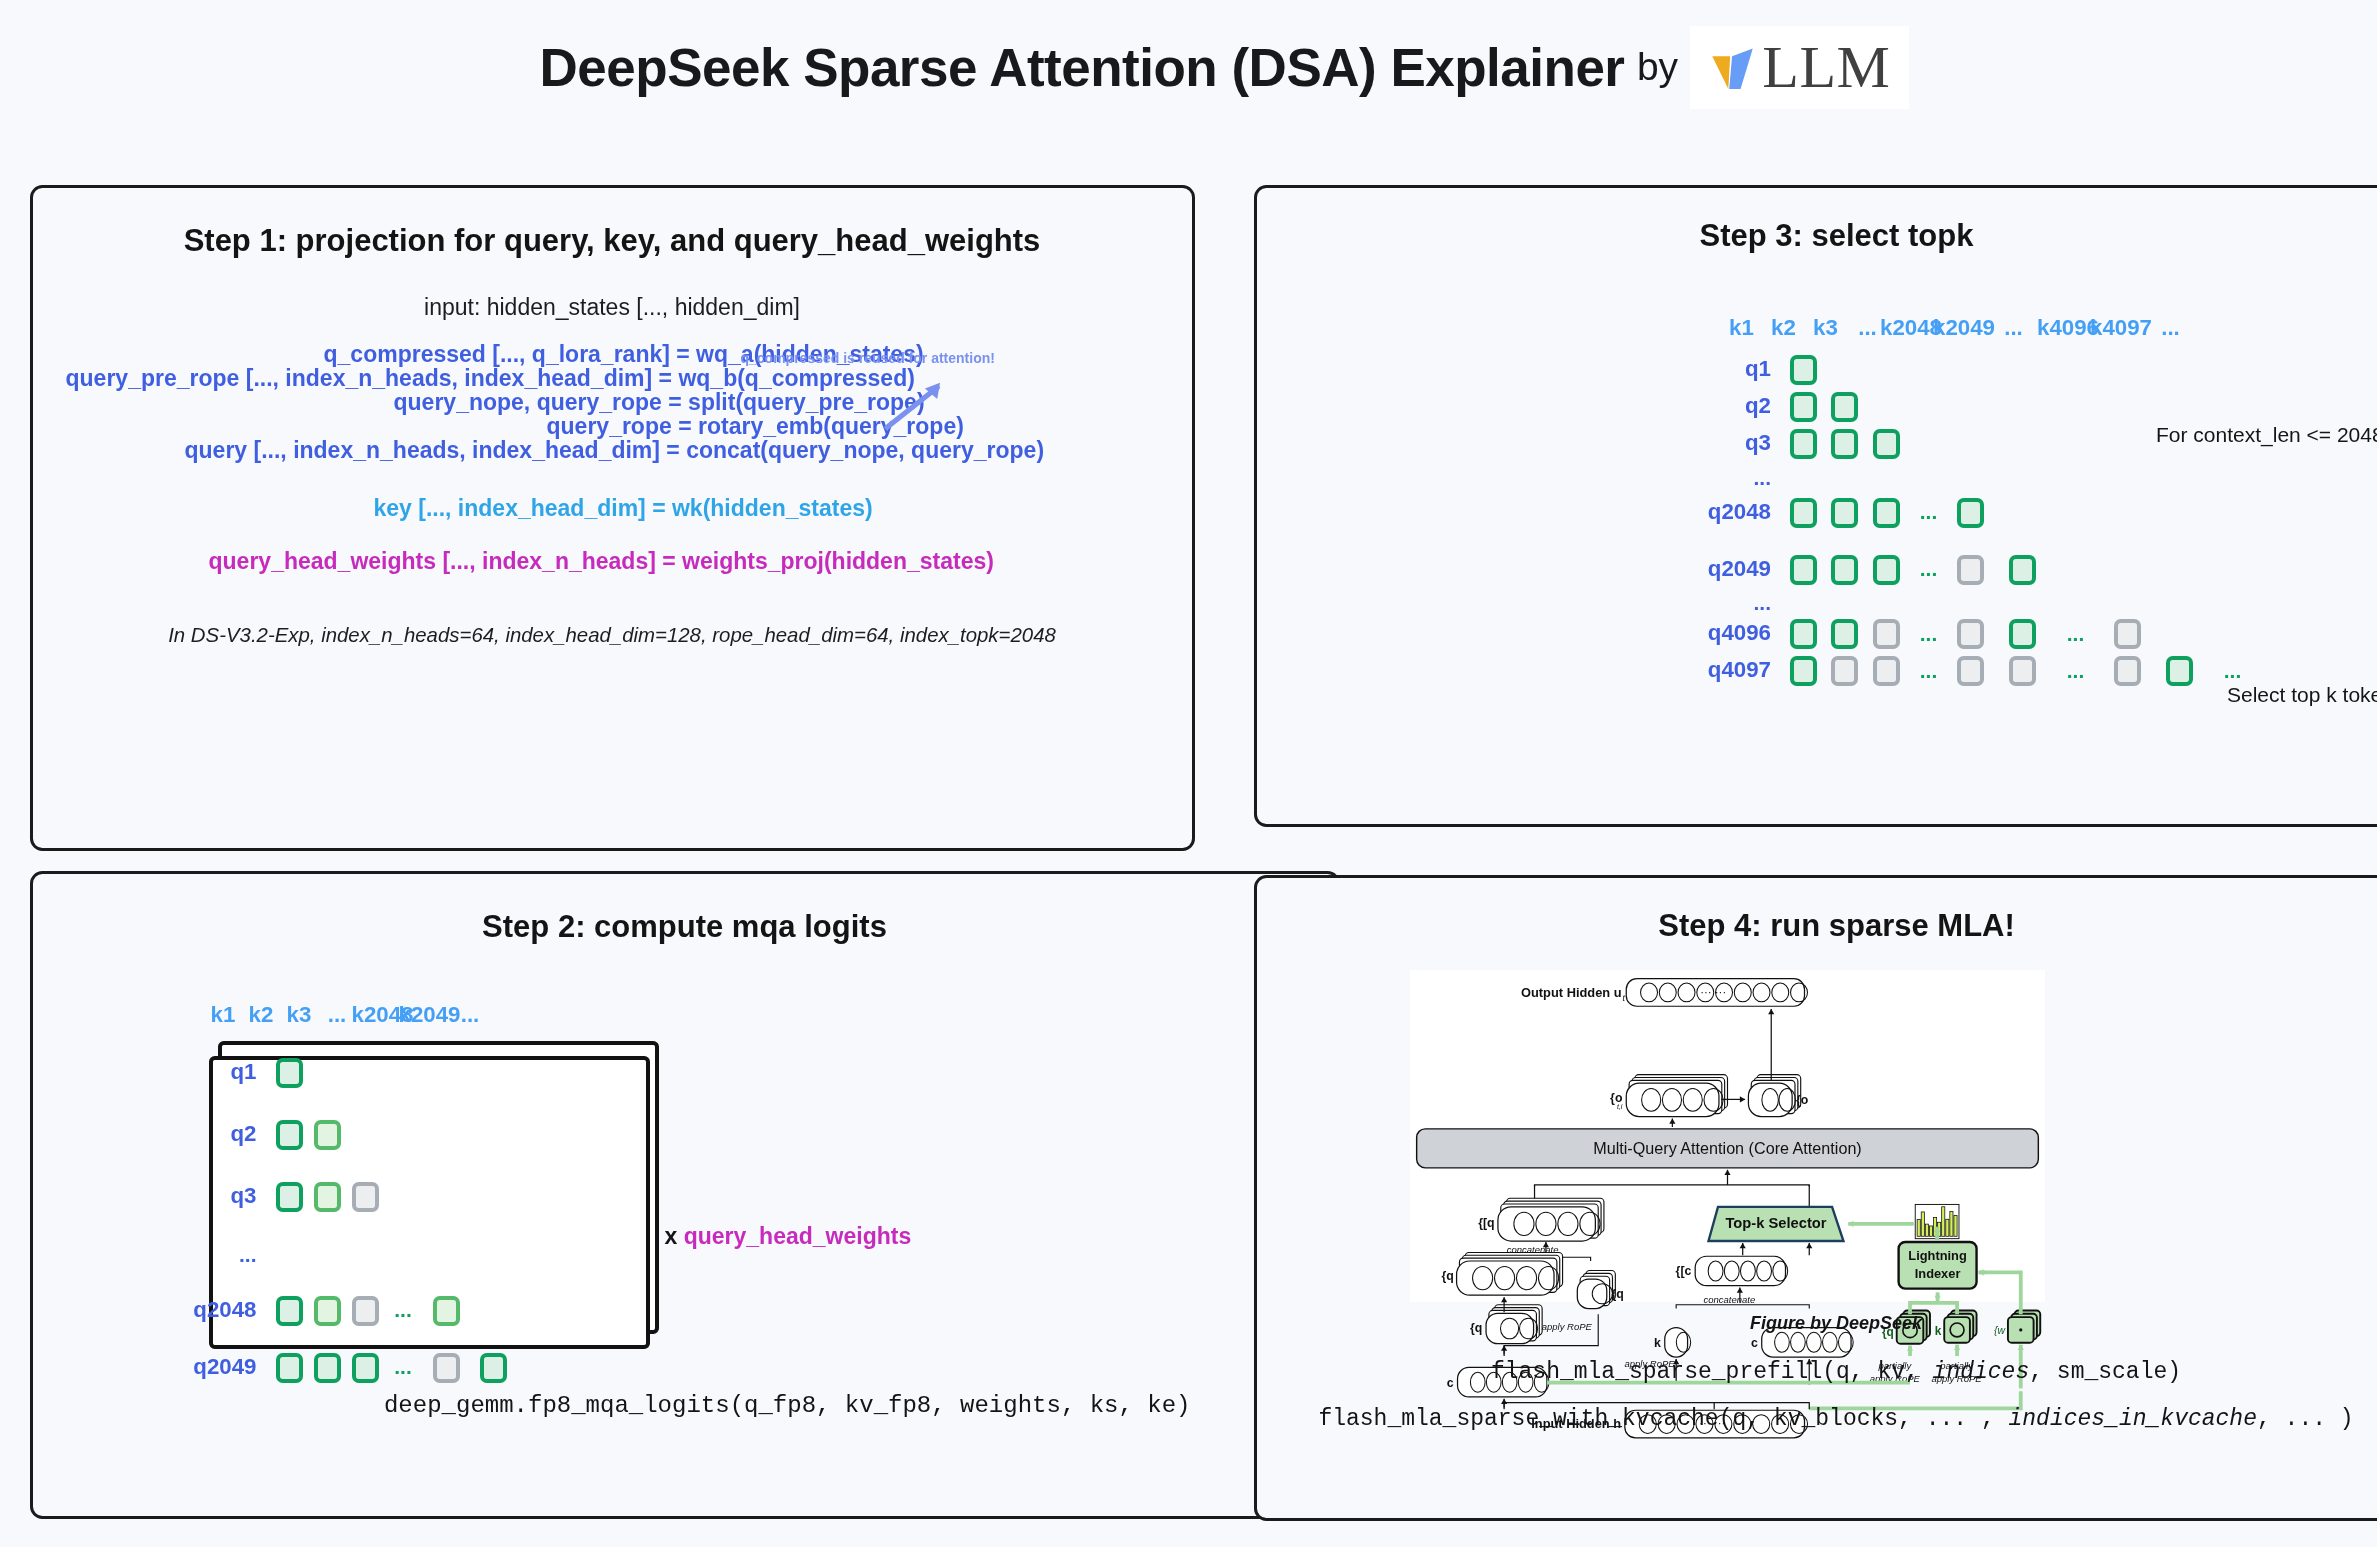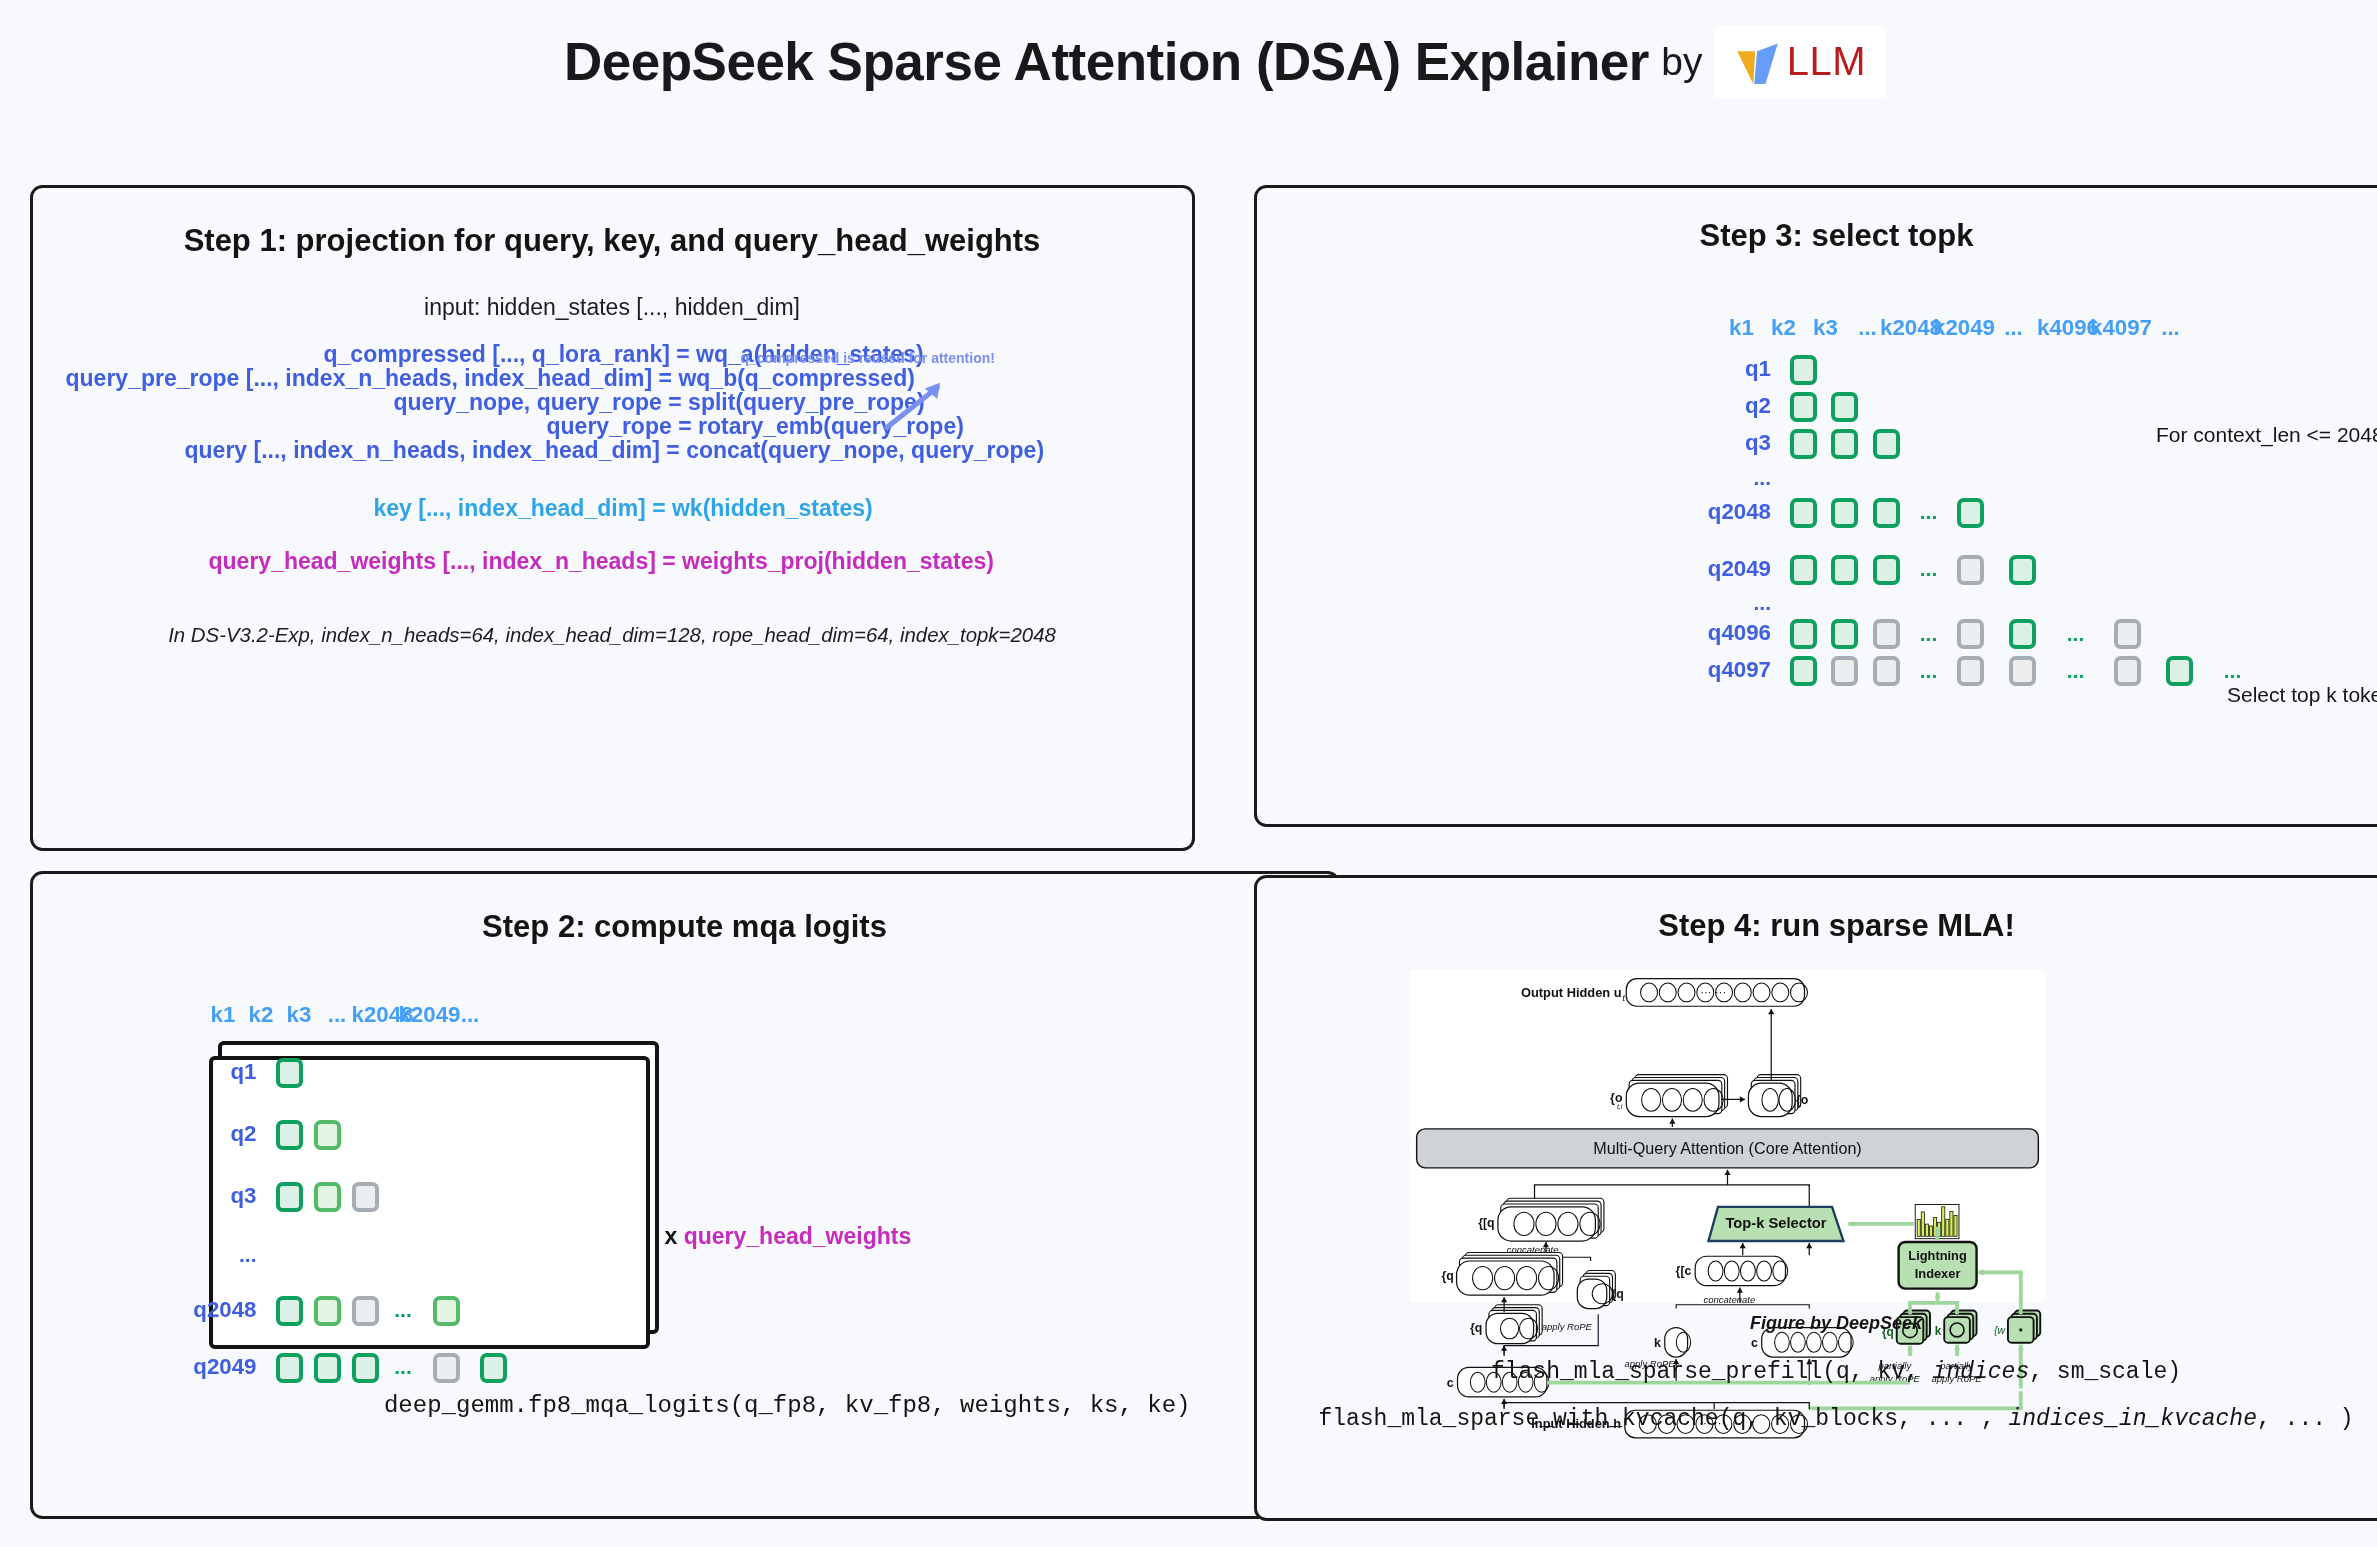--- a/index.html
+++ b/index.html
@@ -21,22 +21,23 @@
     white-space:nowrap;
   }
   .by{font-size:39px;color:#18191b;}
   .logo-box{
     background:#ffffff;padding:10.5px 19px 12.4px 19px;
     display:flex;align-items:center;gap:4.8px;
   }
   .logo-mark{position:relative;width:48px;height:49px;}
   .logo-mark svg{display:block;}
   .logo-text{
-    font-size:40px;color:#b91c1c;font-weight:400;letter-spacing:0.5px;
+    font-size:60px;color:#404040;font-weight:400;letter-spacing:0.5px;
     line-height:1;
+    font-family:Liberation Serif, serif;
   }
 
   
   .panel{
     position:absolute;
     background:#f7f9fc;
     border:3.3px solid #1b1b1b;
     border-radius:12.4px;
     box-sizing:border-box;
   }

